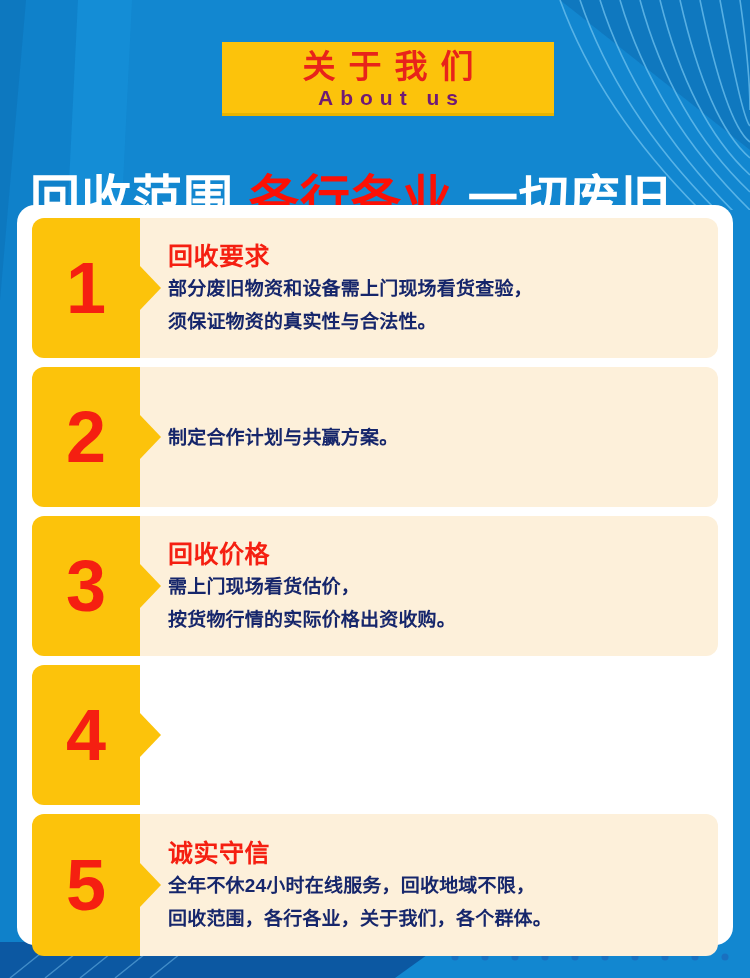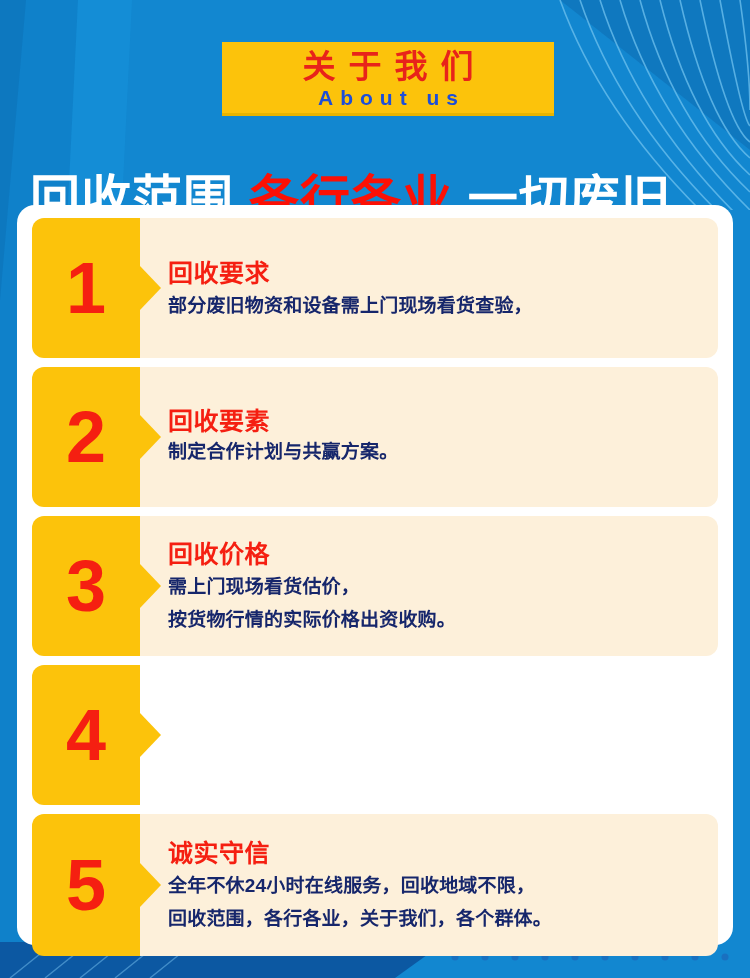--- a/index.html
+++ b/index.html
@@ -66,21 +66,21 @@
     letter-spacing: 13px;
     text-indent: 13px;
     line-height: 40px;
     white-space: nowrap;
     font-family: "Liberation Sans", "DejaVu Sans", sans-serif;
   }
 
   .about-en {
     font-size: 21px;
     font-weight: bold;
-    color: #1d4ed8;
+    color: #701a75;
     letter-spacing: 7px;
     text-indent: 7px;
     line-height: 27px;
     margin-top: -3px;
     white-space: nowrap;
   }
 
   .main-title {
     position: absolute;
     left: 30px;
@@ -269,29 +269,29 @@
 
   <div class="card">
 
     <div class="item">
       <div class="badge">
         <span class="badge-num">1</span>
       </div>
       <div class="body">
         <div class="item-title">回收要求</div>
         <div class="item-line">部分废旧物资和设备需上门现场看货查验，</div>
+        <div class="item-line">须保证物资的真实性与合法性。</div>
       </div>
     </div>
 
     <div class="item tight">
       <div class="badge">
         <span class="badge-num">2</span>
       </div>
       <div class="body">
-        <div class="item-title">回收要素</div>
         <div class="item-line">制定合作计划与共赢方案。</div>
       </div>
     </div>
 
     <div class="item">
       <div class="badge">
         <span class="badge-num">3</span>
       </div>
       <div class="body">
         <div class="item-title">回收价格</div>

